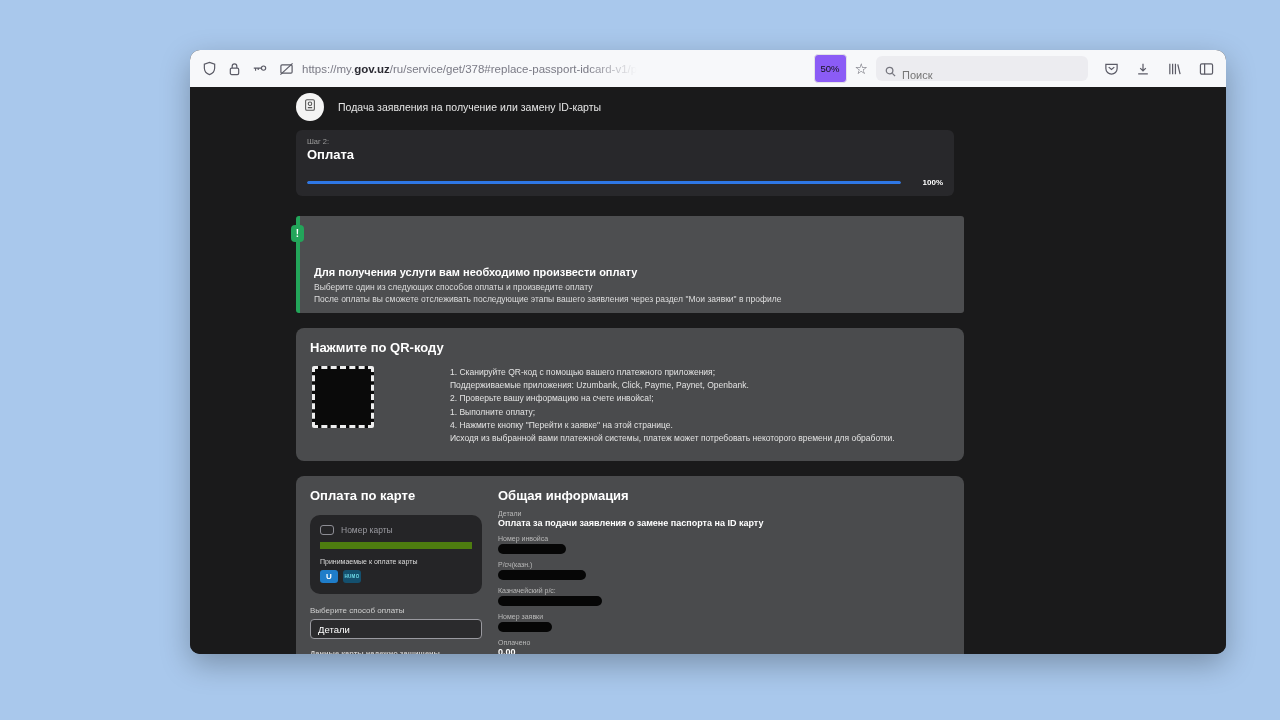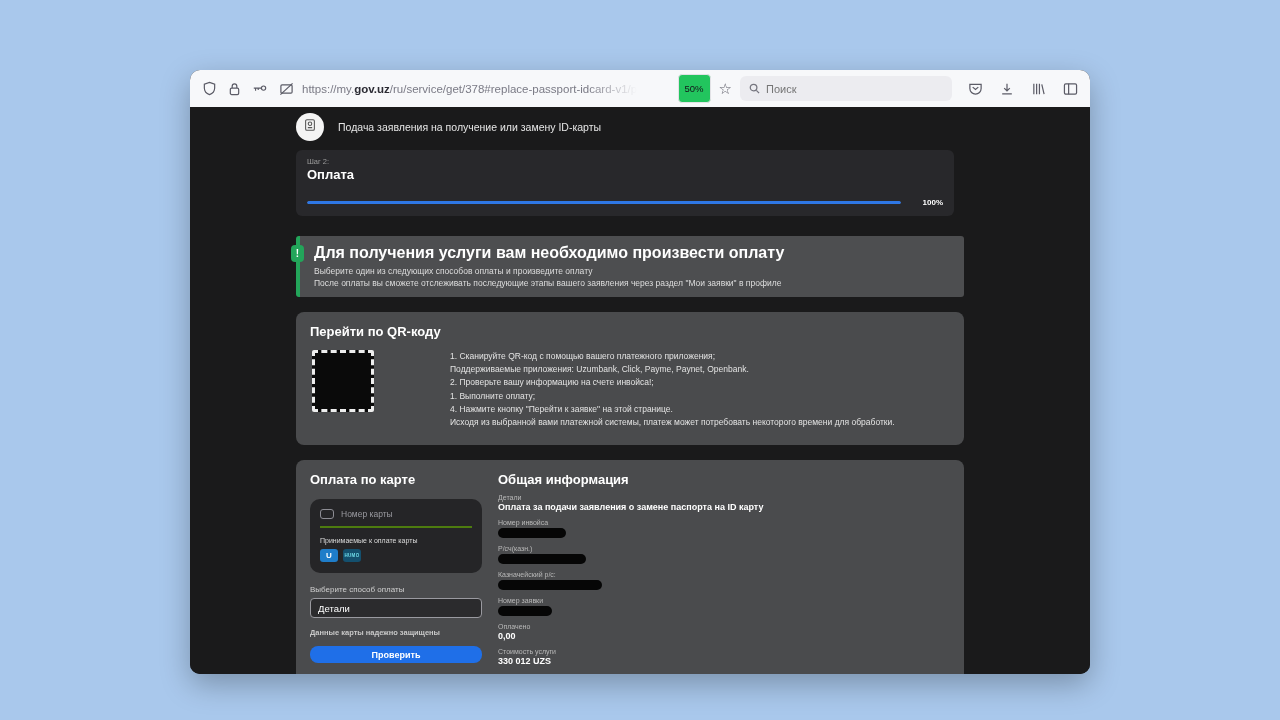--- a/index.html
+++ b/index.html
@@ -1,46 +1,46 @@
 <!DOCTYPE html>
 <html><head>
 <meta charset="utf-8">
 <style>
   * { margin:0; padding:0; box-sizing:border-box; }
   html,body { width:1280px; height:720px; overflow:hidden; }
   body { background:#a9c8ec; font-family:"Liberation Sans", sans-serif; }
 
   .window {
-    position:absolute; left:190px; top:70px; width:900px; height:604px;
+    position:absolute; left:190px; top:50px; width:1036px; height:604px;
     border-radius:10px; overflow:hidden; box-shadow:0 10px 30px rgba(0,0,0,.28);
     background:#1a1a1b;
   }
 
   
   .toolbar {
     height:37px; background:#f7f8fa; display:flex; align-items:center;
     padding:0 12px; gap:8px;
   }
   .identity-icons { display:flex; align-items:center; gap:11px; color:#5b5b66; flex:none; }
   .identity-icons svg { display:block; }
   .urlbox { display:flex; align-items:center; gap:8px; flex:1; min-width:0; overflow:hidden; }
   .url { font-size:11.5px; color:#7a7a85; white-space:nowrap; overflow:hidden; }
   .url .domain { color:#2b2b33; font-weight:bold; }
   .url .path {
     -webkit-mask-image:linear-gradient(90deg,#000 80%,transparent);
             mask-image:linear-gradient(90deg,#000 80%,transparent);
   }
   .zoom-pill {
-    flex:none; background:#22c55e; border:1px solid #e2e2e6; border-radius:4px;
+    flex:none; background:#8b5cf6; border:1px solid #e2e2e6; border-radius:4px;
     font-size:9.5px; color:#15141a; padding:8px 6px;
   }
   .star { flex:none; font-size:15px; color:#5b5b66; line-height:1; }
   .searchbox {
     flex:none; width:212px; height:25px; background:#ececf0; border-radius:6px;
-    display:flex; align-items:center; gap:6px; padding:0 9px; color:#76767f;
+    display:flex; align-items:flex-end; gap:6px; padding:0 9px; color:#76767f;
   }
   .searchbox input {
     border:none; outline:none; background:transparent; font-size:11px; color:#4a4a52;
     width:100%; font-family:"Liberation Sans", sans-serif;
   }
   .right-icons { display:flex; align-items:center; gap:17px; color:#5b5b66; flex:none; padding-left:8px; }
   .right-icons svg { display:block; }
 
   
   .content { height:567px; background:#1a1a1b; padding:6px 0 0 106px; color:#fff; }
@@ -63,39 +63,39 @@
 
   .alert {
     position:relative; margin-top:20px; width:668px; background:#4d4e50;
     border-left:4px solid #23a55a; border-radius:3px; padding:8px 14px 9px 14px;
   }
   .alert-badge {
     position:absolute; left:-9px; top:9px; width:13px; height:17px;
     background:#23a55a; border-radius:4px; color:#fff; font-size:10px; font-weight:bold;
     display:flex; align-items:center; justify-content:center;
   }
-  .alert-title { font-size:16px; font-weight:bold; color:#fff; }
+  .alert-title { font-size:11px; font-weight:bold; color:#fff;margin-top:42px; }
   .alert-line { font-size:8.5px; color:#dedede; margin-top:4px; }
   .alert-line + .alert-line { margin-top:2px; }
 
   .card-panel { margin-top:15px; width:668px; background:#4a4b4d; border-radius:8px; padding:12px 14px 16px; }
   .panel-title { font-size:13px; font-weight:bold; color:#fff; }
 
   .qr-row { display:flex; margin-top:11px; }
   .qr {
     width:62px; height:62px; background:#0a0a0a; border:3px dashed #eeeeee;
     border-radius:2px; flex:none; margin-left:2px;
   }
   .qr-instructions { margin-left:76px; max-width:450px; }
   .qr-instructions div { font-size:8.5px; color:#e3e3e3; line-height:1.55; }
 
   .pay-flex { display:flex; }
   .pay-left { width:172px; flex:none; }
   .card-inner { margin-top:12px; background:#252527; border-radius:10px; padding:10px 10px 11px; }
-  .cardnum-row { display:flex; align-items:center; gap:7px; border-bottom:2px solid #4d7c0f; padding-bottom:7px; }
+  .cardnum-row { display:flex; align-items:center; gap:7px; border-bottom:7px solid #4d7c0f; padding-bottom:7px; }
   .card-glyph { width:14px; height:10px; border:1.5px solid #8d8d94; border-radius:3px; flex:none; }
   .cardnum-row input {
     border:none; outline:none; background:transparent; width:100%;
     font-size:8.5px; color:#e6e6e6; font-family:"Liberation Sans", sans-serif;
   }
   .cardnum-row input::placeholder { color:#9a9aa0; }
   .accepted-label { margin-top:9px; font-size:7px; color:#dcdcdc; }
   .logo-row { display:flex; gap:5px; margin-top:5px; }
   .logo-uzcard {
     width:18px; height:13px; background:#1f7dc9; border-radius:3px; color:#fff;
@@ -232,21 +232,21 @@
       </div>
 
       <div class="alert">
         <span class="alert-badge">!</span>
         <div class="alert-title">Для получения услуги вам необходимо произвести оплату</div>
         <div class="alert-line">Выберите один из следующих способов оплаты и произведите оплату</div>
         <div class="alert-line">После оплаты вы сможете отслеживать последующие этапы вашего заявления через раздел "Мои заявки" в профиле</div>
       </div>
 
       <div class="card-panel">
-        <div class="panel-title">Перейти по QR-коду</div>
+        <div class="panel-title">Нажмите по QR-коду</div>
         <div class="qr-row">
           <div class="qr"></div>
           <div class="qr-instructions">
             <div>1. Сканируйте QR-код с помощью вашего платежного приложения;</div>
             <div>Поддерживаемые приложения: Uzumbank, Click, Payme, Paynet, Openbank.</div>
             <div>2. Проверьте вашу информацию на счете инвойса!;</div>
             <div>1. Выполните оплату;</div>
             <div>4. Нажмите кнопку "Перейти к заявке" на этой странице.</div>
             <div>Исходя из выбранной вами платежной системы, платеж может потребовать некоторого времени для обработки.</div>
           </div>

